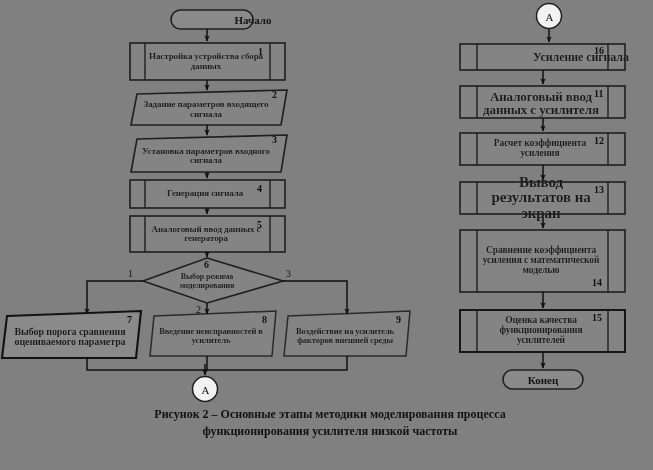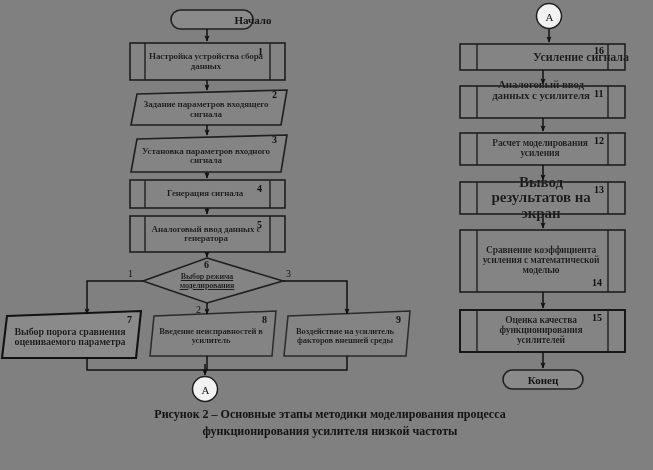--- a/index.html
+++ b/index.html
@@ -245,21 +245,21 @@
   <div class="hit" style="left:131px; top:135px; width:156px; height:37px;"></div>
 
   <div class="node-label" style="left:150px; top:182px; width:110px; height:24px; font-size:9px;">Генерация сигнала</div>
   <div class="num-label" style="left:257px; top:183px;">4</div>
   <div class="hit" style="left:130px; top:180px; width:155px; height:28px;"></div>
 
   <div class="node-label" style="left:148px; top:219px; width:116px; height:30px; font-size:9px;">Аналоговый ввод данных с генератора</div>
   <div class="num-label" style="left:257px; top:219px;">5</div>
   <div class="hit" style="left:130px; top:216px; width:155px; height:36px;"></div>
 
-  <div class="node-label" style="left:160px; top:270px; width:94px; height:23px; font-size:8px;text-decoration:underline;">Выбор режима моделирования</div>
+  <div class="node-label" style="left:160px; top:270px; width:94px; height:23px; font-size:8px;">Выбор режима моделирования</div>
   <div class="num-label" style="left:204px; top:259px;">6</div>
   <div class="branch-label" style="left:128px; top:268px;">1</div>
   <div class="branch-label" style="left:196px; top:304px;">2</div>
   <div class="branch-label" style="left:286px; top:268px;">3</div>
   <div class="hit" style="left:143px; top:258px; width:140px; height:45px;"></div>
 
   <div class="node-label" style="left:6px; top:322px; width:128px; height:30px; font-size:10px;">Выбор порога сравнения оцениваемого параметра</div>
   <div class="num-label" style="left:127px; top:314px;">7</div>
   <div class="hit" style="left:2px; top:311px; width:139px; height:47px;"></div>
 
@@ -268,25 +268,25 @@
   <div class="hit" style="left:150px; top:311px; width:126px; height:45px;"></div>
 
   <div class="node-label" style="left:289px; top:320px; width:112px; height:32px; font-size:8.5px;">Воздействие на усилитель факторов внешней среды</div>
   <div class="num-label" style="left:396px; top:314px;">9</div>
   <div class="hit" style="left:284px; top:311px; width:126px; height:45px;"></div>
 
   <div class="node-label" style="left:479px; top:47px; width:124px; height:20px; font-size:12px;padding-left:40px;">Усиление сигнала</div>
   <div class="num-label" style="left:594px; top:45px;">16</div>
   <div class="hit" style="left:460px; top:44px; width:165px; height:26px;"></div>
 
-  <div class="node-label" style="left:479px; top:77px; width:124px; height:26px; font-size:11px;">Аналоговый ввод данных с усилителя</div>
+  <div class="node-label" style="left:479px; top:90px; width:124px; height:26px; font-size:13px;">Аналоговый ввод данных с усилителя</div>
   <div class="num-label" style="left:594px; top:88px;">11</div>
   <div class="hit" style="left:460px; top:86px; width:165px; height:32px;"></div>
 
-  <div class="node-label" style="left:477px; top:136px; width:126px; height:26px; font-size:9.5px;">Расчет моделирования усиления</div>
+  <div class="node-label" style="left:477px; top:136px; width:126px; height:26px; font-size:9.5px;">Расчет коэффициента усиления</div>
   <div class="num-label" style="left:594px; top:135px;">12</div>
   <div class="hit" style="left:460px; top:133px; width:165px; height:32px;"></div>
 
   <div class="node-label" style="left:479px; top:185px; width:124px; height:26px; font-size:15px;">Вывод результатов на экран</div>
   <div class="num-label" style="left:594px; top:184px;">13</div>
   <div class="hit" style="left:460px; top:182px; width:165px; height:32px;"></div>
 
   <div class="node-label" style="left:481px; top:234px; width:120px; height:54px; font-size:9.5px;">Сравнение коэффициента усиления с математической моделью</div>
   <div class="num-label" style="left:592px; top:233px;margin-top:44px;">14</div>
   <div class="hit" style="left:460px; top:230px; width:165px; height:62px;"></div>

